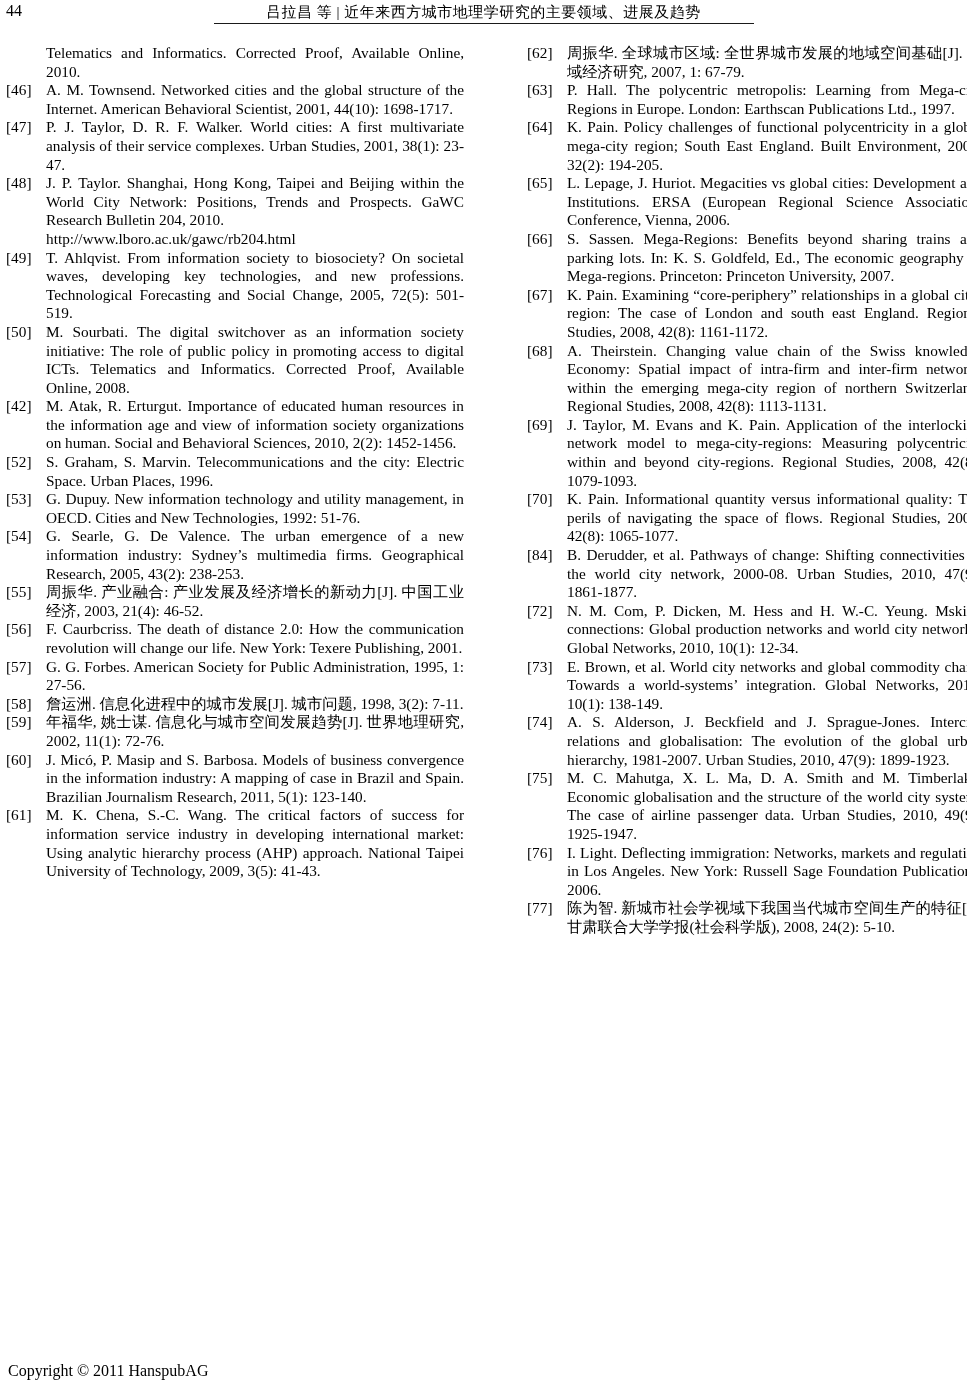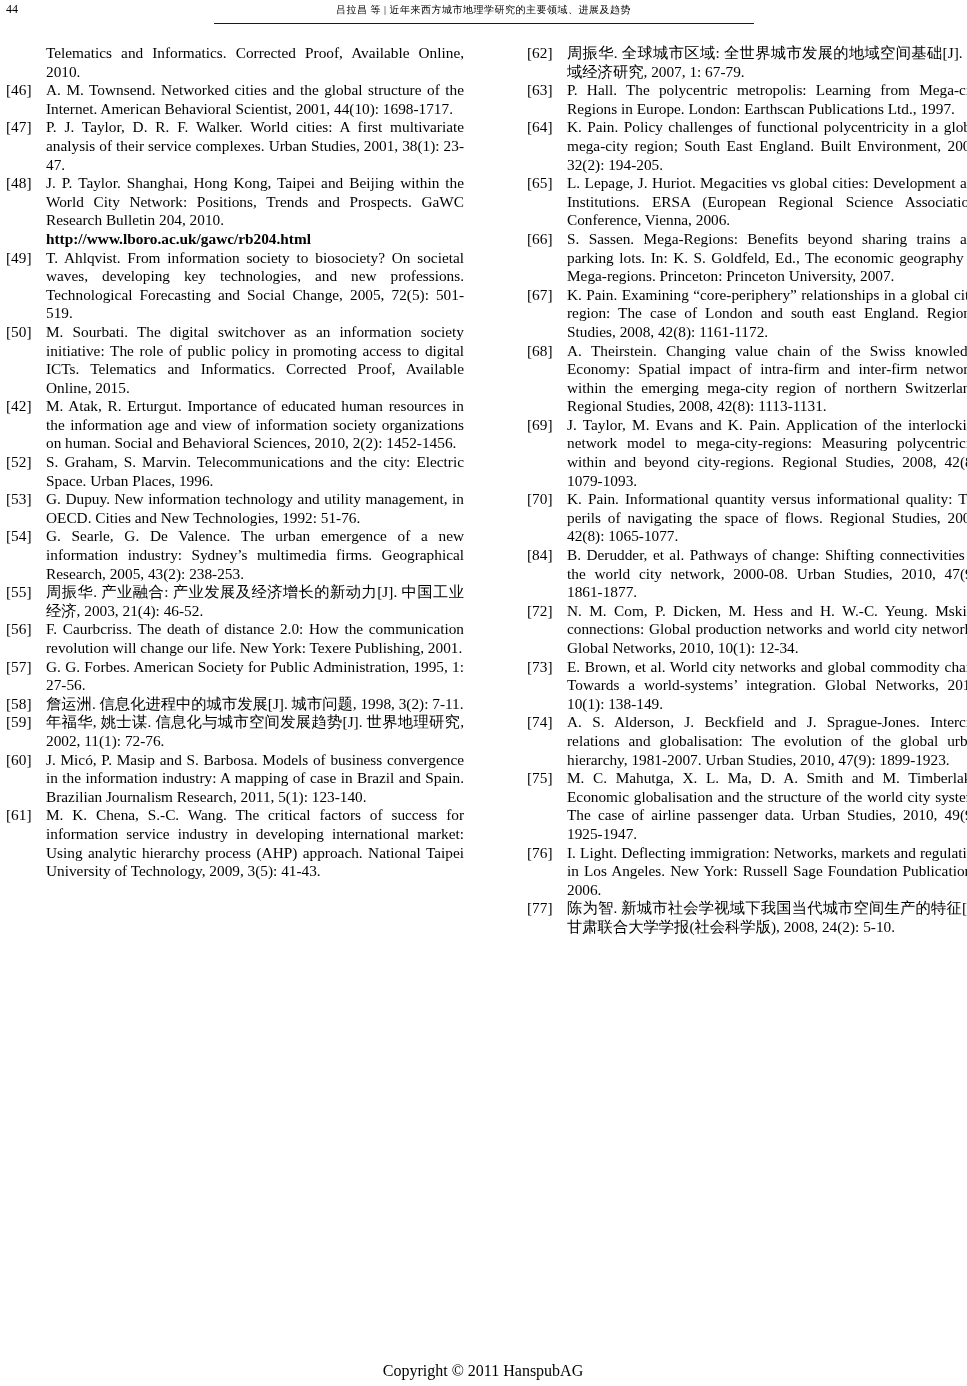--- a/index.html
+++ b/index.html
@@ -4,33 +4,33 @@
 <style>
   html,body{margin:0;padding:0;}
   body{
     width:967px;height:1386px;position:relative;background:#ffffff;color:#000;
     font-family:"Liberation Serif","DejaVu Serif",serif;
     -webkit-font-smoothing:antialiased;
   }
   .page{position:absolute;inset:0;overflow:hidden;}
   
   .header{position:absolute;top:0;left:0;right:0;height:30px;}
-  .page-number{position:absolute;left:6px;top:2px;font-size:12px;}
-  .header-title{position:absolute;left:0;right:0;top:3px;text-align:center;font-size:10px;letter-spacing:.5px;}
+  .page-number{position:absolute;left:6px;top:2px;font-size:16px;}
+  .header-title{position:absolute;left:0;right:0;top:3px;text-align:center;font-size:15px;letter-spacing:.5px;}
   .header-rule{position:absolute;top:23px;left:50%;transform:translateX(-50%);width:540px;border-top:1px solid #1a1a1a;}
   
   .columns{position:absolute;top:44px;left:6px;display:flex;gap:63px;}
   .col{width:458px;}
   .col.right{width:455px;}
   .ref{display:flex;font-size:15.3px;line-height:18.6px;}
   .ref-label{width:40px;flex:0 0 40px;}
   .ref-body{flex:1;text-align:justify;}
-  .ref-url{text-align:left;font-weight:bold;}
+  .ref-url{text-align:left;}
   
-  .footer{position:absolute;top:1362px;left:8px;right:9px;display:flex;justify-content:center;align-items:baseline;font-size:16px;}
+  .footer{position:absolute;top:1362px;left:8px;right:9px;display:flex;justify-content:flex-start;align-items:baseline;font-size:16px;}
   .footer-right{font-weight:normal;}
 </style>
 </head>
 <body>
 
 <div class="page">
 
   <div class="header">
     <span class="page-number">44</span>
     <div class="header-title">吕拉昌 等 | 近年来西方城市地理学研究的主要领域、进展及趋势</div>
@@ -58,21 +58,21 @@
           <div class="ref-text">J. P. Taylor. Shanghai, Hong Kong, Taipei and Beijing within the World City Network: Positions, Trends and Prospects. GaWC Research Bulletin 204, 2010.</div>
           <div class="ref-url">http://www.lboro.ac.uk/gawc/rb204.html</div>
         </div>
       </div>
       <div class="ref">
         <span class="ref-label">[49]</span>
         <div class="ref-body">T. Ahlqvist. From information society to biosociety? On societal waves, developing key technologies, and new professions. Technological Forecasting and Social Change, 2005, 72(5): 501-519.</div>
       </div>
       <div class="ref">
         <span class="ref-label">[50]</span>
-        <div class="ref-body">M. Sourbati. The digital switchover as an information society initiative: The role of public policy in promoting access to digital ICTs. Telematics and Informatics. Corrected Proof, Available Online, 2015.</div>
+        <div class="ref-body">M. Sourbati. The digital switchover as an information society initiative: The role of public policy in promoting access to digital ICTs. Telematics and Informatics. Corrected Proof, Available Online, 2008.</div>
       </div>
       <div class="ref">
         <span class="ref-label">[42]</span>
         <div class="ref-body">M. Atak, R. Erturgut. Importance of educated human resources in the information age and view of information society organizations on human. Social and Behavioral Sciences, 2010, 2(2): 1452-1456.</div>
       </div>
       <div class="ref">
         <span class="ref-label">[52]</span>
         <div class="ref-body">S. Graham, S. Marvin. Telecommunications and the city: Electric Space. Urban Places, 1996.</div>
       </div>
       <div class="ref">

